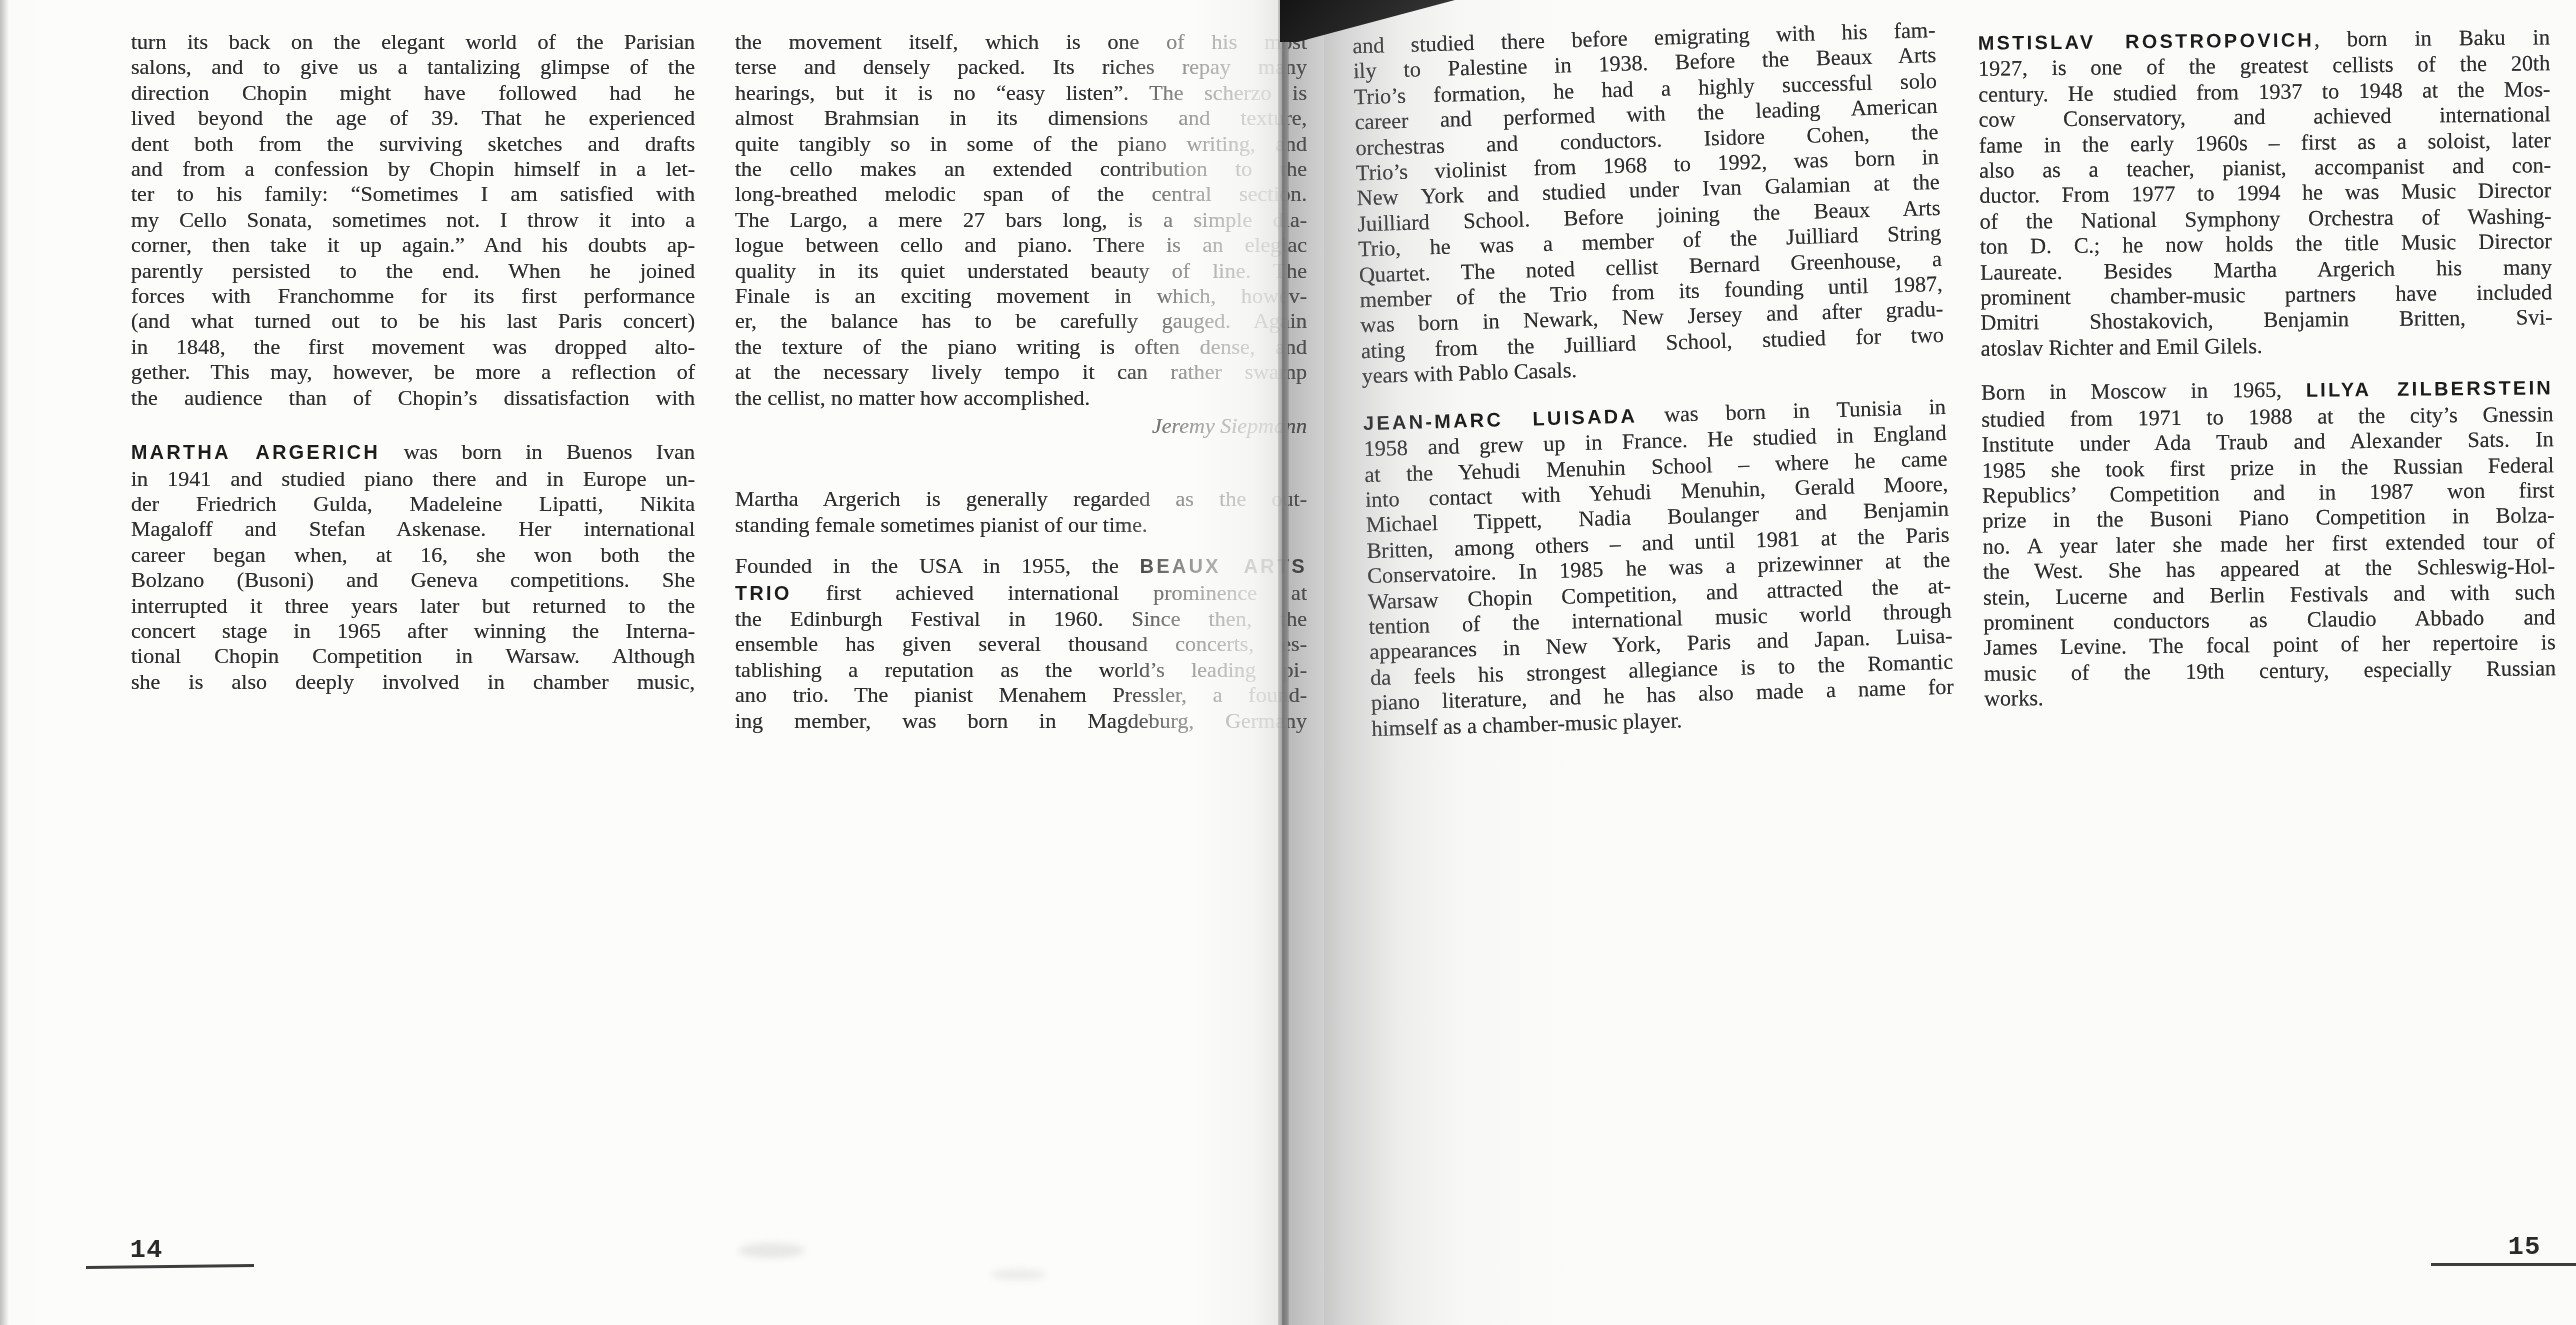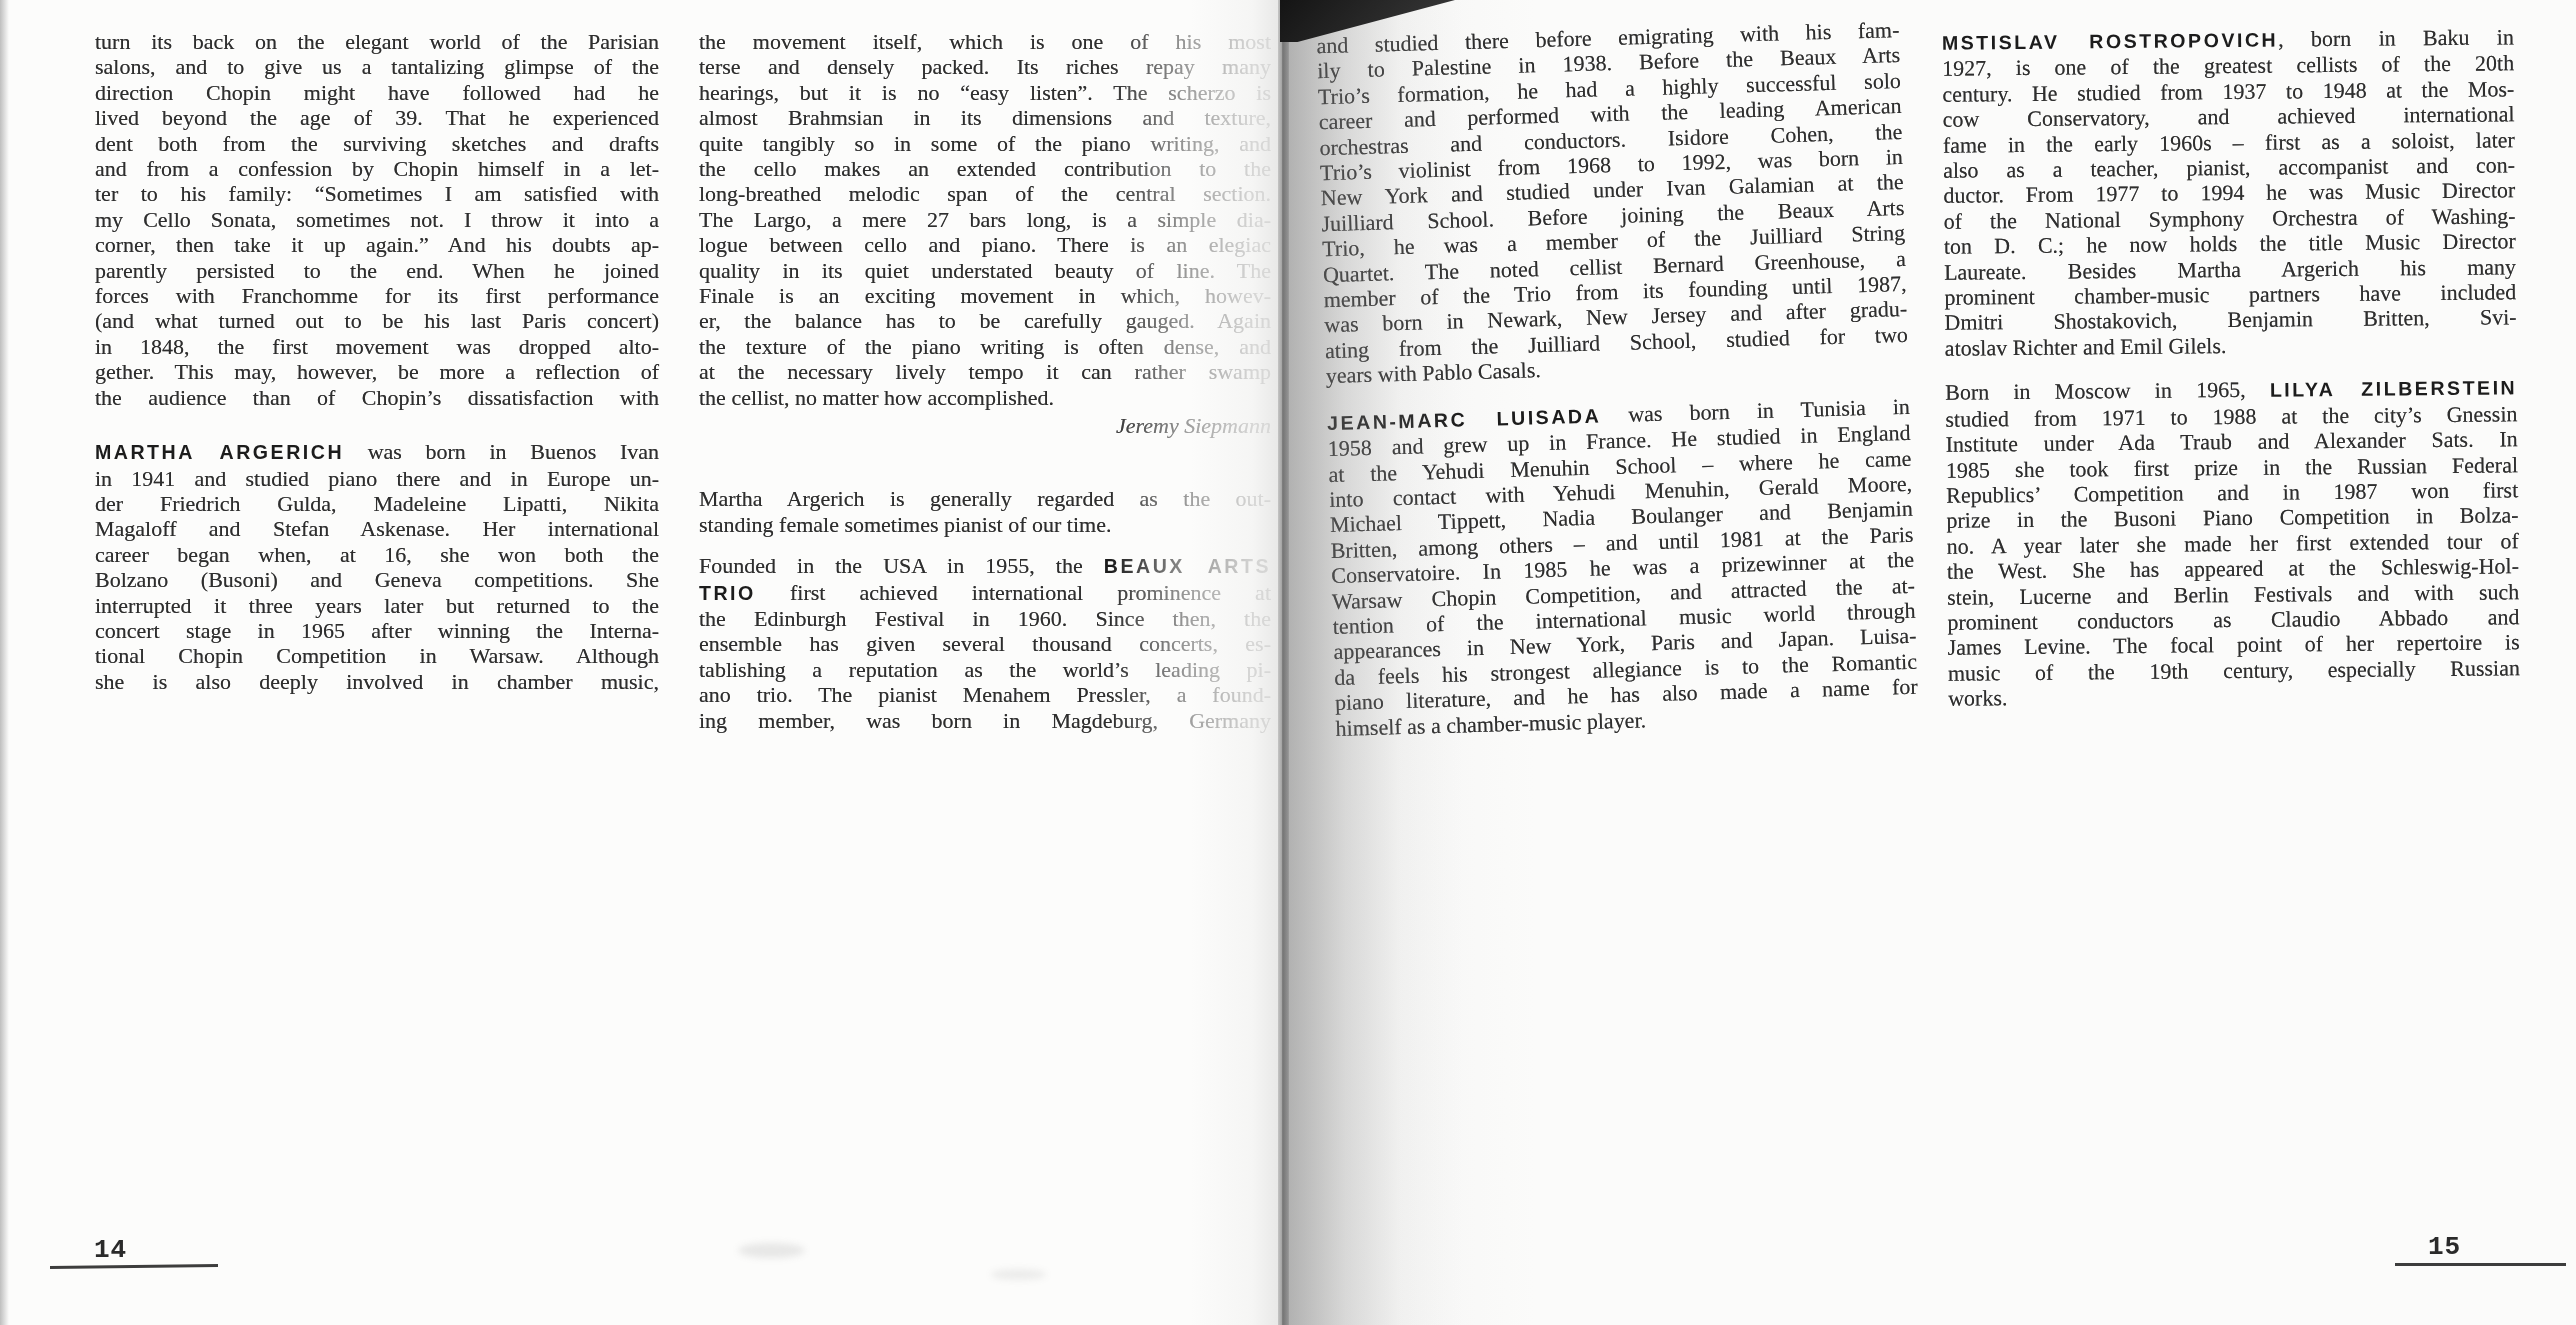--- a/index.html
+++ b/index.html
@@ -1,18 +1,18 @@
 <!DOCTYPE html>
 <html><head>
 <meta charset="utf-8">
 <style>
   html,body{margin:0;padding:0;background:#ffffff;}
   .scan{position:relative;width:2576px;height:1325px;background:#fbfbfa;overflow:hidden;
         font-family:"Liberation Serif", serif;color:#2e2e2e;}
-  .page{position:absolute;top:0;height:1325px;}
+  .page{position:absolute;top:0;height:1325px;margin-left:36px;}
   .page-left{left:0;width:1288px;background:#fcfcfb;}
   .page-right{left:1288px;width:1288px;background:linear-gradient(to right,#ededec 0px,#f7f7f6 133px,#fbfbfa 248px);}
   .col{position:absolute;}
   .para{font-size:22px;line-height:25.4px;}
   .line{text-align:justify;text-align-last:justify;-moz-text-align-last:justify;white-space:normal;
         text-shadow:0 0 0.5px rgba(55,55,55,.65);}
   .line.endline{text-align-last:left;-moz-text-align-last:left;}
   .align-right .line{text-align-last:right;-moz-text-align-last:right;}
   .italic .line{font-style:italic;}
   .hname{font-family:"Liberation Sans", sans-serif;font-weight:700;font-size:19.6px;
@@ -173,21 +173,21 @@
           <div class="line"><span>prize in the Busoni Piano Competition in Bolza-</span></div>
           <div class="line"><span>no. A year later she made her first extended tour of</span></div>
           <div class="line"><span>the West. She has appeared at the Schleswig-Hol-</span></div>
           <div class="line"><span>stein, Lucerne and Berlin Festivals and with such</span></div>
           <div class="line"><span>prominent conductors as Claudio Abbado and</span></div>
           <div class="line"><span>James Levine. The focal point of her repertoire is</span></div>
           <div class="line"><span>music of the 19th century, especially Russian</span></div>
           <div class="line endline"><span>works.</span></div>
         </div>
     </div>
-    <div class="pagenum" style="left:1140px;top:1232px;">15</div>
+    <div class="pagenum" style="left:1184px;top:1232px;">15</div>
     <div class="rule" style="left:1107px;top:1263px;width:171px;"></div>
   </div>
 
   <div class="fade-left-page"></div>
   <div class="gutter-shadow"></div>
   <div class="gutter-core"></div>
   <div class="spine-wedge"></div>
   <div class="scan-edge"></div>
   <div class="smudge s1"></div>
   <div class="smudge s2"></div>

